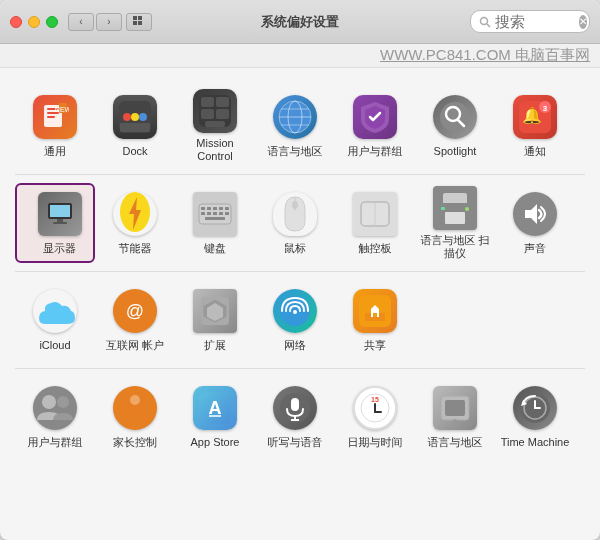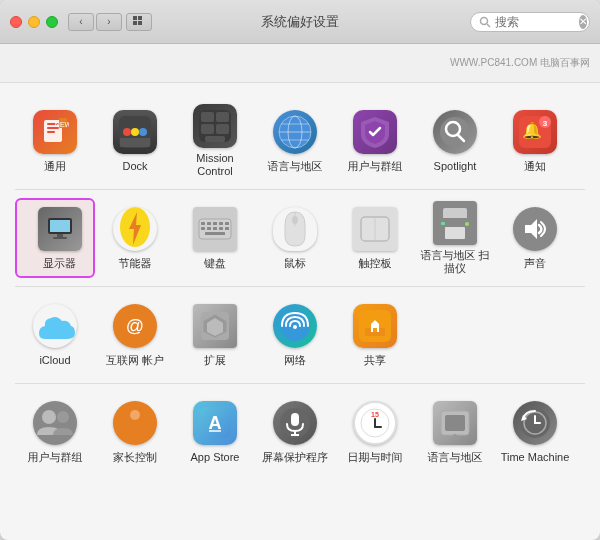--- a/index.html
+++ b/index.html
@@ -72,60 +72,61 @@
       justify-content: center;
       cursor: pointer;
       margin-left: 4px;
     }
     .title {
       position: absolute;
       left: 50%;
       transform: translateX(-50%);
       font-size: 13px;
       color: #444;
-      font-weight: 400;
+      font-weight: 700;
     }
     .search-box {
       margin-left: auto;
       display: flex;
       align-items: center;
       background: #fff;
       border: 1px solid #bbb;
       border-radius: 10px;
       padding: 2px 8px;
       width: 120px;
     }
     .search-box input {
       border: none;
       outline: none;
-      font-size: 12px;
+      font-size: 15px;
       background: transparent;
       color: #333;
       width: 80px;
     }
     .search-clear {
       width: 14px;
       height: 14px;
       background: #aaa;
       border-radius: 50%;
       display: flex;
       align-items: center;
       justify-content: center;
       cursor: pointer;
       font-size: 10px;
       color: white;
       margin-left: 4px;
     }
     .watermark {
       text-align: right;
-      padding: 12px 10px;
-      font-size: 10px;
+      padding: 2px 10px;
+      font-size: 15px;
       color: #999;
       background: #f0f0f0;
       border-bottom: 1px solid #ddd;
+      text-decoration: underline;
     }
     .content {
       flex: 1;
       overflow-y: auto;
       padding: 10px 15px;
     }
     .section {
       display: flex;
       flex-wrap: wrap;
       gap: 0px;
@@ -141,21 +142,21 @@
       display: flex;
       flex-direction: column;
       align-items: center;
       justify-content: center;
       gap: 4px;
       cursor: pointer;
       border-radius: 6px;
       padding: 4px;
     }
     .icon-item.selected {
-      border: 2px solid #d946ef;
+      border: 2px solid #701a75;
       background: rgba(200,50,50,0.08);
       padding-left: 13px;
     }
     .icon-img {
       width: 48px;
       height: 48px;
       display: flex;
       align-items: center;
       justify-content: center;
       font-size: 32px;
@@ -511,21 +512,21 @@
             <div style="width: 44px; height: 44px; background: linear-gradient(135deg, rgb(119, 119, 119), rgb(85, 85, 85)); border-radius: 50%; display: flex; align-items: center; justify-content: center; font-size: 22px; color: rgb(255, 255, 255); box-shadow: rgba(0, 0, 0, 0.25) 0px 1px 3px;">
               <svg width="36" height="36" viewBox="0 0 36 36">
                 <circle cx="18" cy="18" r="15" fill="#666"></circle>
                 <rect x="14" y="8" width="8" height="13" rx="4" fill="white"></rect>
                 <path d="M10,19 Q10,26 18,26 Q26,26 26,19" fill="none" stroke="white" stroke-width="2" stroke-linecap="round"></path>
                 <line x1="18" y1="26" x2="18" y2="30" stroke="white" stroke-width="2"></line>
                 <line x1="14" y1="30" x2="22" y2="30" stroke="white" stroke-width="2"></line>
               </svg>
             </div>
           </div>
-          <div class="icon-label">屏幕保护程序</div>
+          <div class="icon-label">听写与语音</div>
         </div>
         <div class="icon-item">
           <div class="icon-img">
             <div style="width: 44px; height: 44px; background: white; border-radius: 50%; display: flex; align-items: center; justify-content: center; font-size: 22px; color: rgb(51, 51, 51); border: 2px solid rgb(221, 221, 221); box-shadow: rgba(0, 0, 0, 0.25) 0px 1px 3px;">
               <svg width="36" height="36" viewBox="0 0 36 36">
                 <circle cx="18" cy="18" r="14" fill="white" stroke="#ddd" stroke-width="1"></circle>
                 <text x="18" y="12" font-size="7" fill="#e74c3c" text-anchor="middle" font-weight="bold">15</text>
                 <line x1="18" y1="14" x2="18" y2="22" stroke="#333" stroke-width="2" stroke-linecap="round"></line>
                 <line x1="18" y1="22" x2="24" y2="22" stroke="#333" stroke-width="2" stroke-linecap="round"></line>
               </svg>

